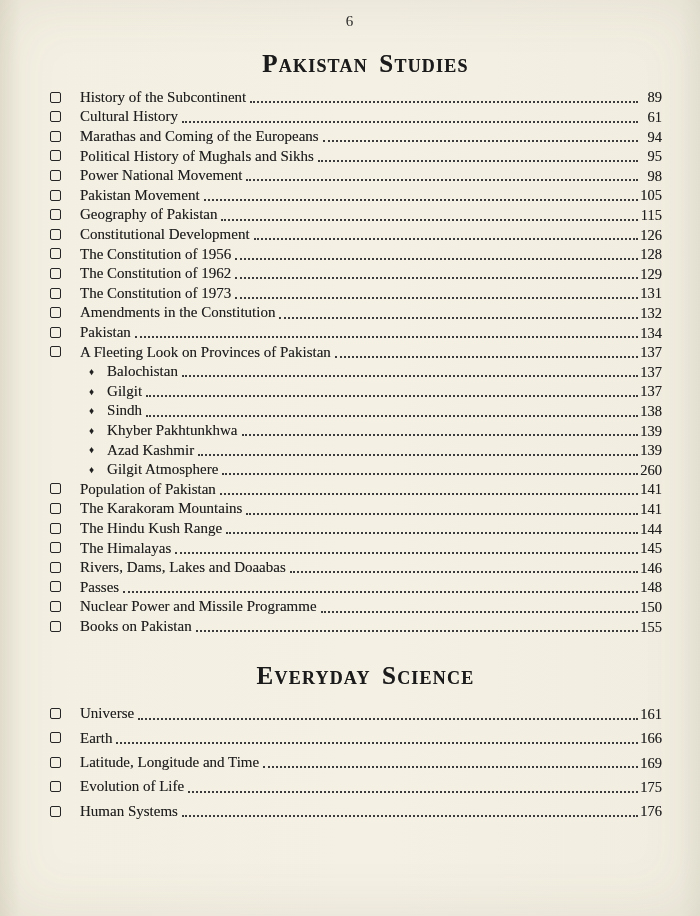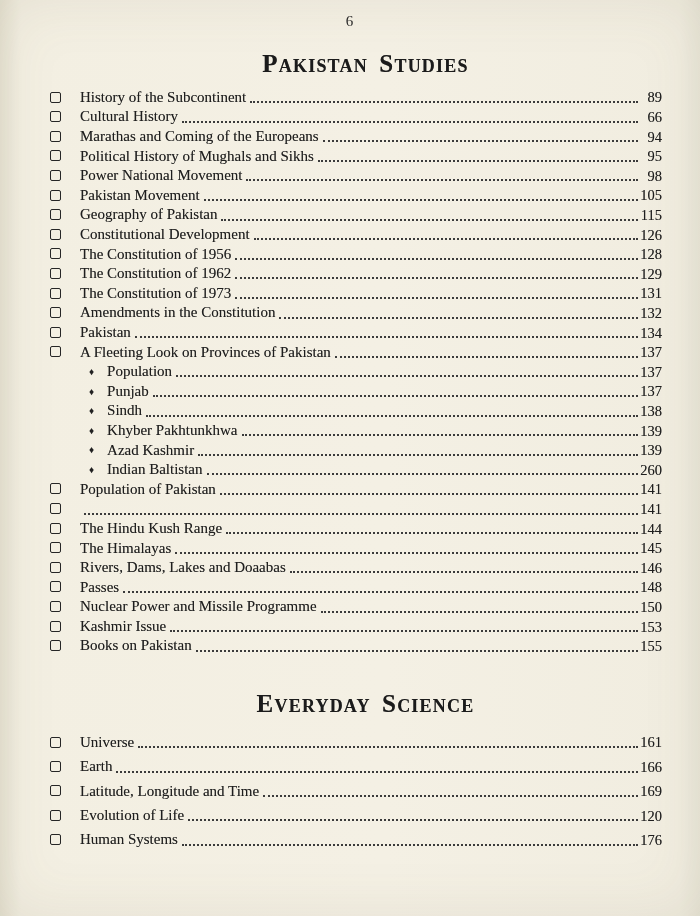--- a/index.html
+++ b/index.html
@@ -90,42 +90,42 @@
   .pnum {
     flex: 0 0 auto;
     min-width: 22px;
     text-align: right;
     font-size: 14.5px;
     line-height: 1.25;
     color: #1e1e1e;
     text-shadow: 0 0 0.4px rgba(0,0,0,0.4);
   }
   .heading-gap {
-    margin-top: 35px;
+    margin-top: 26px;
   }
 </style>
 </head>
 <body>
 
 <div class="page">
   <div class="page-number">6</div>
   <div>
       <div class="section-heading">Pakistan Studies</div>
       <div class="toc-list">
         <div class="toc-row">
           <span class="sq"></span>
           <span class="label">History of the Subcontinent</span>
           <span class="leader"></span>
           <span class="pnum">89</span>
         </div>
         <div class="toc-row">
           <span class="sq"></span>
           <span class="label">Cultural History</span>
           <span class="leader"></span>
-          <span class="pnum">66</span>
+          <span class="pnum">61</span>
         </div>
         <div class="toc-row">
           <span class="sq"></span>
           <span class="label">Marathas and Coming of the Europeans</span>
           <span class="leader"></span>
           <span class="pnum">94</span>
         </div>
         <div class="toc-row">
           <span class="sq"></span>
           <span class="label">Political History of Mughals and Sikhs</span>
@@ -187,27 +187,27 @@
           <span class="pnum">134</span>
         </div>
         <div class="toc-row">
           <span class="sq"></span>
           <span class="label">A Fleeting Look on Provinces of Pakistan</span>
           <span class="leader"></span>
           <span class="pnum">137</span>
         </div>
         <div class="toc-row sub">
           <span class="diamond">♦</span>
-          <span class="label">Population</span>
+          <span class="label">Balochistan</span>
           <span class="leader"></span>
           <span class="pnum">137</span>
         </div>
         <div class="toc-row sub">
           <span class="diamond">♦</span>
-          <span class="label">Punjab</span>
+          <span class="label">Gilgit</span>
           <span class="leader"></span>
           <span class="pnum">137</span>
         </div>
         <div class="toc-row sub">
           <span class="diamond">♦</span>
           <span class="label">Sindh</span>
           <span class="leader"></span>
           <span class="pnum">138</span>
         </div>
         <div class="toc-row sub">
@@ -217,32 +217,33 @@
           <span class="pnum">139</span>
         </div>
         <div class="toc-row sub">
           <span class="diamond">♦</span>
           <span class="label">Azad Kashmir</span>
           <span class="leader"></span>
           <span class="pnum">139</span>
         </div>
         <div class="toc-row sub">
           <span class="diamond">♦</span>
-          <span class="label">Indian Baltistan</span>
+          <span class="label">Gilgit Atmosphere</span>
           <span class="leader"></span>
           <span class="pnum">260</span>
         </div>
         <div class="toc-row">
           <span class="sq"></span>
           <span class="label">Population of Pakistan</span>
           <span class="leader"></span>
           <span class="pnum">141</span>
         </div>
         <div class="toc-row">
           <span class="sq"></span>
+          <span class="label">The Karakoram Mountains</span>
           <span class="leader"></span>
           <span class="pnum">141</span>
         </div>
         <div class="toc-row">
           <span class="sq"></span>
           <span class="label">The Hindu Kush Range</span>
           <span class="leader"></span>
           <span class="pnum">144</span>
         </div>
         <div class="toc-row">
@@ -261,26 +262,20 @@
           <span class="sq"></span>
           <span class="label">Passes</span>
           <span class="leader"></span>
           <span class="pnum">148</span>
         </div>
         <div class="toc-row">
           <span class="sq"></span>
           <span class="label">Nuclear Power and Missile Programme</span>
           <span class="leader"></span>
           <span class="pnum">150</span>
-        </div>
-        <div class="toc-row">
-          <span class="sq"></span>
-          <span class="label">Kashmir Issue</span>
-          <span class="leader"></span>
-          <span class="pnum">153</span>
         </div>
         <div class="toc-row">
           <span class="sq"></span>
           <span class="label">Books on Pakistan</span>
           <span class="leader"></span>
           <span class="pnum">155</span>
         </div>
       </div>
       <div class="section-heading heading-gap">Everyday Science</div>
       <div class="toc-list wide">
@@ -299,21 +294,21 @@
         <div class="toc-row">
           <span class="sq"></span>
           <span class="label">Latitude, Longitude and Time</span>
           <span class="leader"></span>
           <span class="pnum">169</span>
         </div>
         <div class="toc-row">
           <span class="sq"></span>
           <span class="label">Evolution of Life</span>
           <span class="leader"></span>
-          <span class="pnum">120</span>
+          <span class="pnum">175</span>
         </div>
         <div class="toc-row">
           <span class="sq"></span>
           <span class="label">Human Systems</span>
           <span class="leader"></span>
           <span class="pnum">176</span>
         </div>
       </div>
     </div>
 </div>

